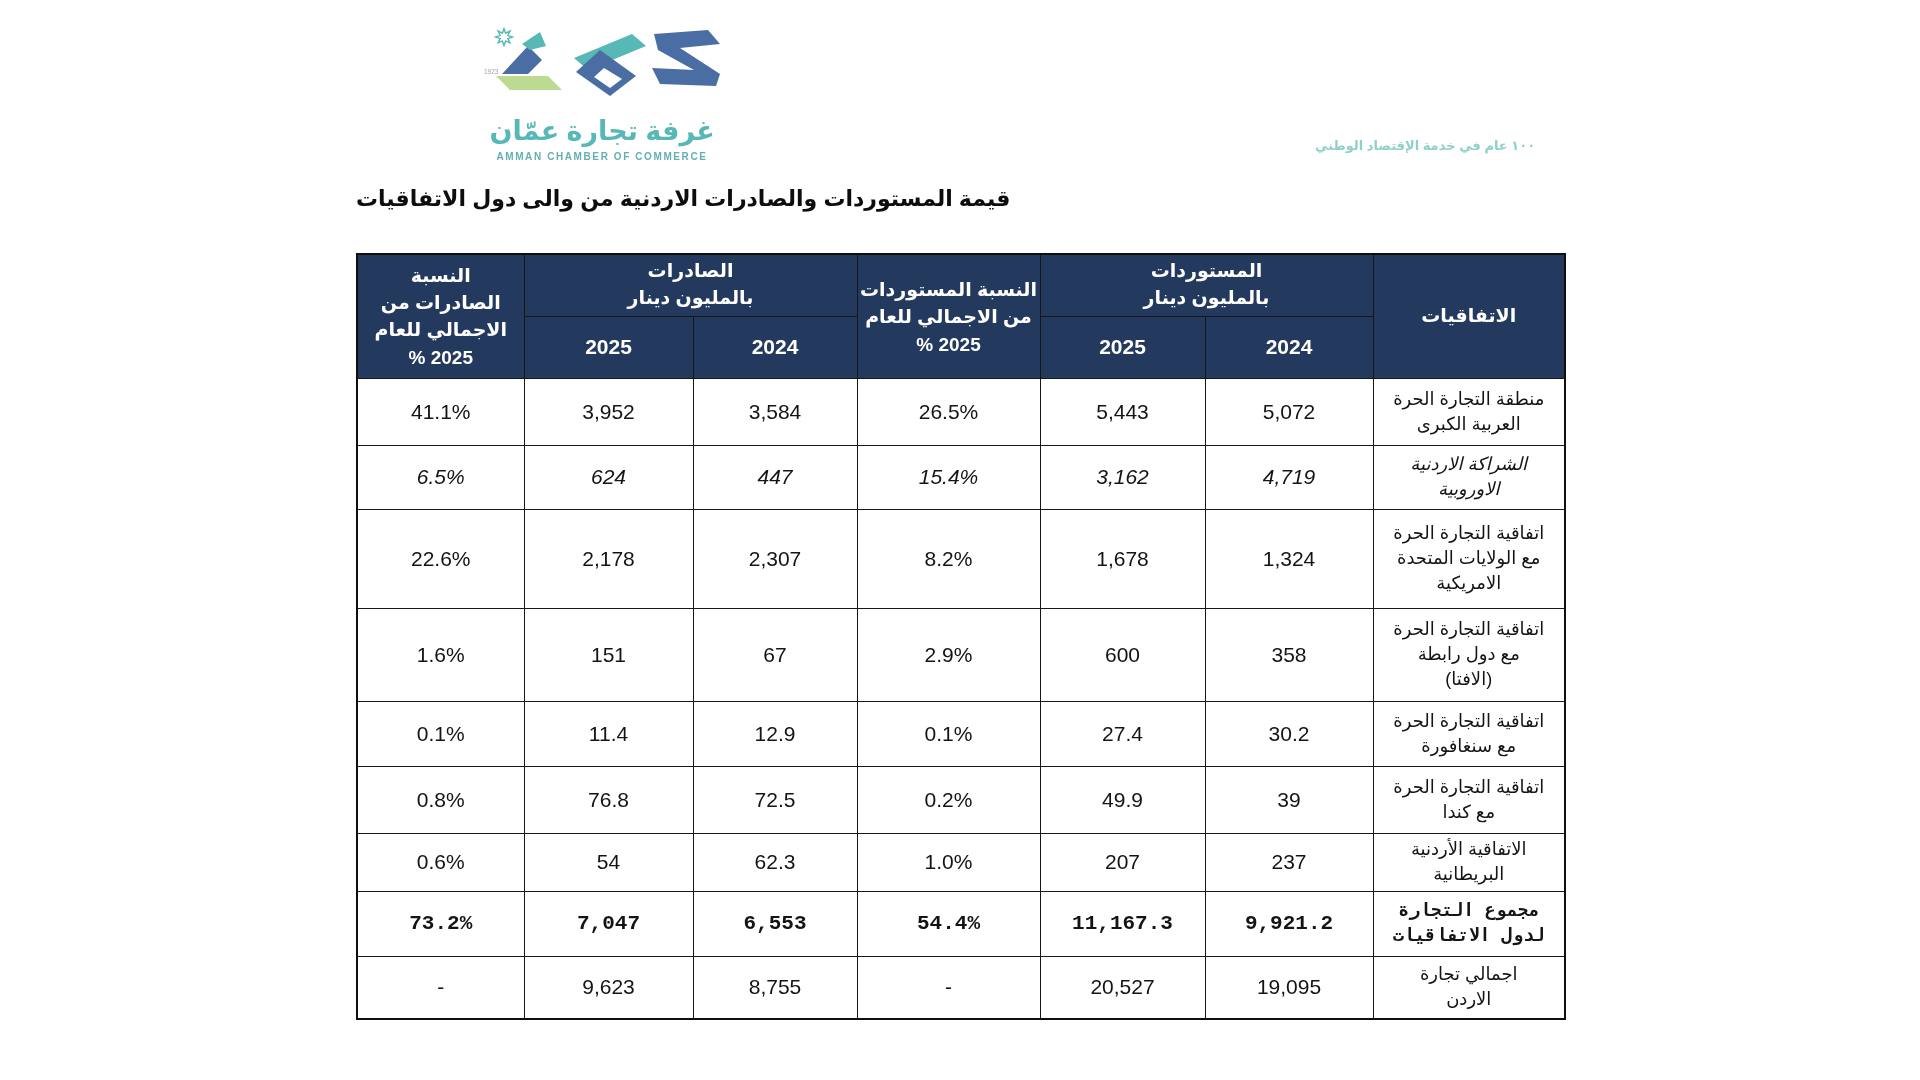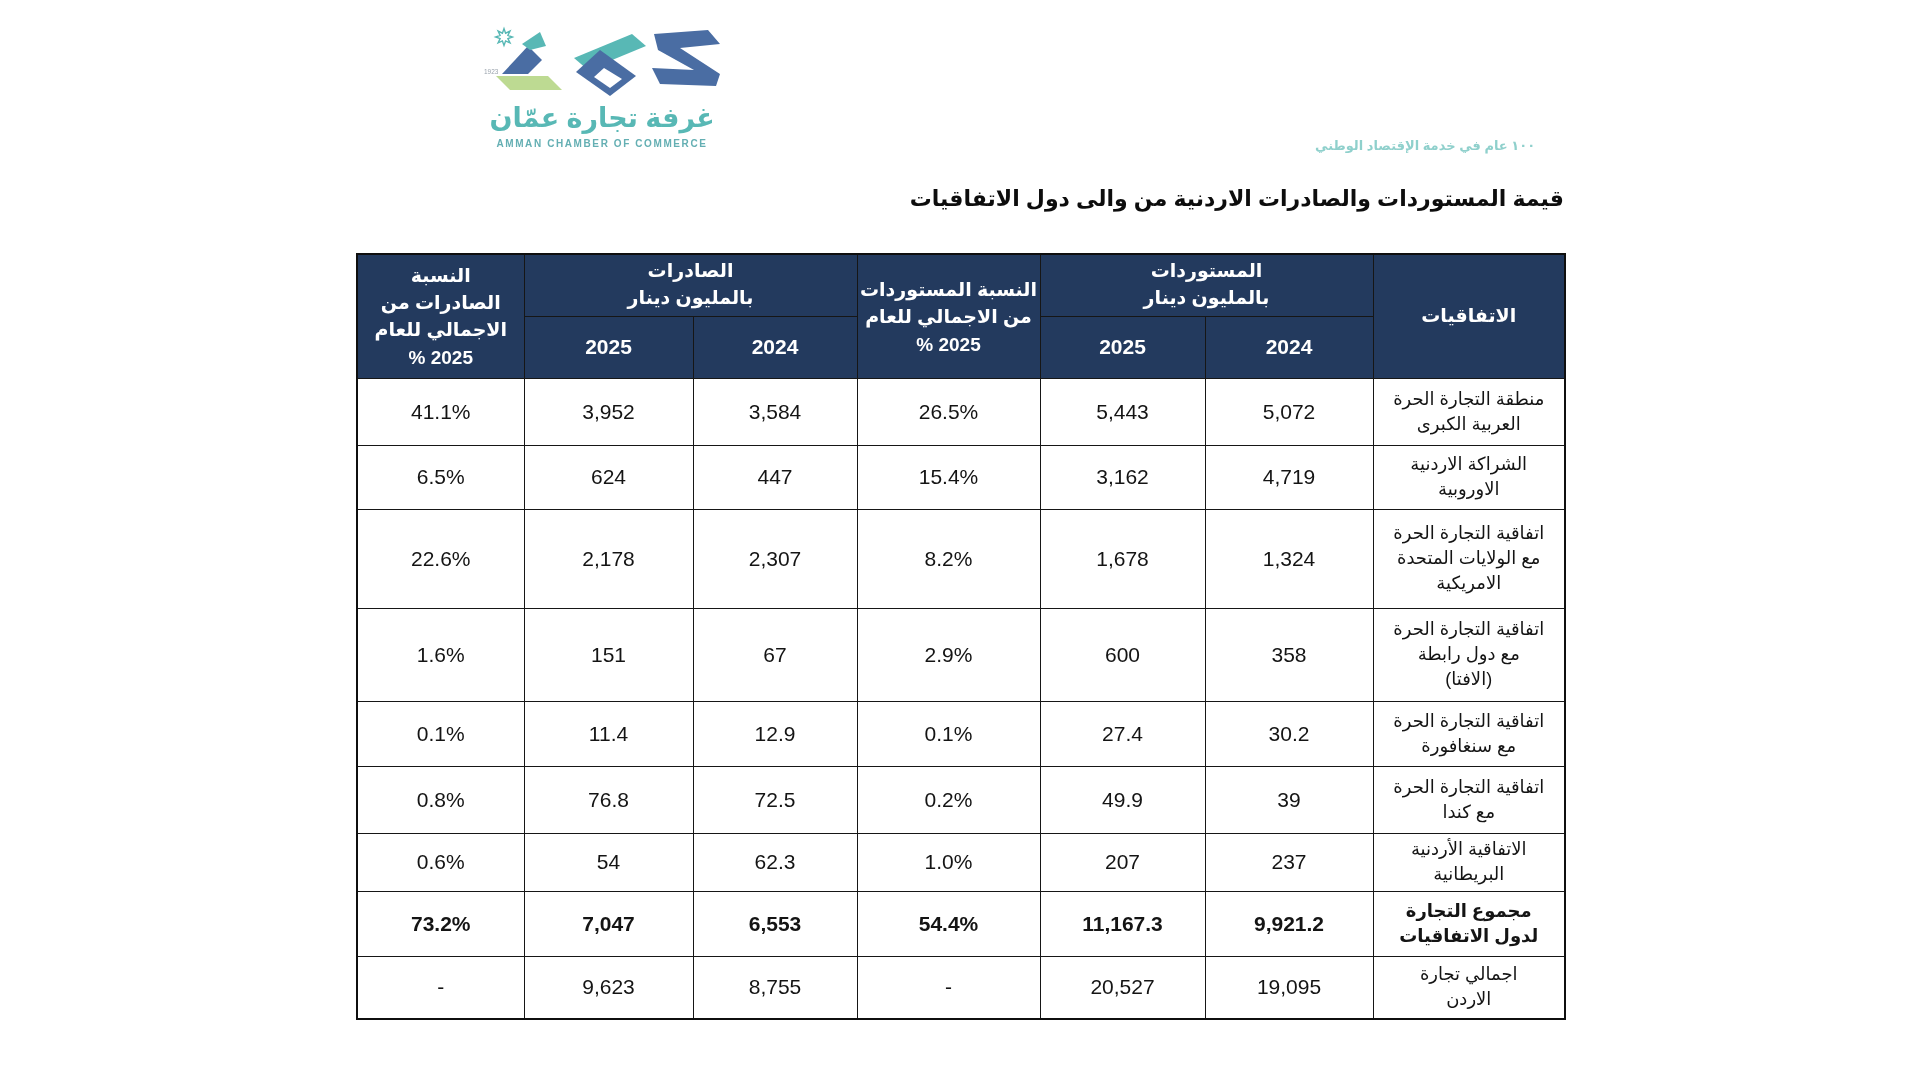--- a/index.html
+++ b/index.html
@@ -4,35 +4,35 @@
 <style>
   *{margin:0;padding:0;box-sizing:border-box}
   html,body{background:#ffffff}
   body{width:1920px;height:1080px;position:relative;overflow:hidden;
        font-family:"Liberation Sans","DejaVu Sans",sans-serif;color:#141414}
   .stage{position:absolute;inset:0;background:#fff}
 
   
   .logo-left{position:absolute;left:476px;top:24px;width:252px;text-align:center}
   .logo-left .mark{display:block;margin:0 auto}
-  .logo-left .name-ar{direction:rtl;color:var(--logo-teal);font-size:27px;font-weight:600;line-height:1.1;margin-top:2px}
+  .logo-left .name-ar{direction:rtl;color:var(--logo-teal);font-size:27px;font-weight:600;line-height:1.1;margin-top:15px}
   .logo-left .name-en{color:#64afb3;font-size:10px;letter-spacing:.16em;font-weight:700;margin-top:4px}
 
   
   .logo-right{position:absolute;left:1315px;top:22px;width:260px;height:170px}
   .badge{position:absolute;left:0;top:0;width:170px;height:135px}
   .badge .diamond{position:absolute;left:52px;top:33px;width:66px;height:66px;background:var(--badge-teal);transform:rotate(45deg)}
   .badge .num{position:absolute;left:0;top:49px;width:170px;text-align:center;color:#fff;font-size:34px;font-weight:700;line-height:1}
   .badge .yrs{position:absolute;left:0;top:86px;width:170px;text-align:center;color:#eafaf8;font-size:7px;letter-spacing:.08em}
   .badge .star8{position:absolute;left:72px;top:4px}
   .tagline{position:absolute;left:0;top:116px;width:260px;text-align:left;direction:rtl;
            color:var(--badge-tagline);font-size:13px;font-weight:600}
 
   
-  .doc-title{position:absolute;left:356px;top:186px;width:1208px;text-align:right;direction:rtl;
+  .doc-title{position:absolute;left:356px;top:186px;width:1208px;text-align:left;direction:rtl;
              font-size:22px;font-weight:700;color:#0d0d0d}
 
   
   .trade-table{position:absolute;left:356px;top:253px;width:1208px;
                border-collapse:collapse;table-layout:fixed;border:2.5px solid #0f0f0f}
   .trade-table th,.trade-table td{border:1.6px solid var(--table-border);
                text-align:center;vertical-align:middle;overflow:hidden}
   .trade-table thead th{background:var(--header-bg);color:var(--header-text);font-weight:600}
   .trade-table thead tr.group-row{height:62px}
   .trade-table thead tr.year-row{height:62px}
@@ -116,21 +116,21 @@
         <tr style="height: 67px;">
           <td>41.1%</td>
           <td>3,952</td>
           <td>3,584</td>
           <td>26.5%</td>
           <td>5,443</td>
           <td>5,072</td>
           <td class="name">منطقة التجارة الحرة
 العربية الكبرى</td>
         </tr>
-        <tr style="height: 64px;">
+        <tr style="height: 64px; font-style: italic;">
           <td>6.5%</td>
           <td>624</td>
           <td>447</td>
           <td>15.4%</td>
           <td>3,162</td>
           <td>4,719</td>
           <td class="name">الشراكة الاردنية
 الاوروبية</td>
         </tr>
         <tr style="height: 99px;">
@@ -178,21 +178,21 @@
         <tr style="height: 58px; padding-left: 36px;">
           <td>0.6%</td>
           <td>54</td>
           <td>62.3</td>
           <td>1.0%</td>
           <td>207</td>
           <td>237</td>
           <td class="name">الاتفاقية الأردنية
 البريطانية</td>
         </tr>
-        <tr class="bold" style="height: 65px;">
+        <tr class="bold" style="height: 65px; font-family: Liberation Mono, monospace;">
           <td>73.2%</td>
           <td>7,047</td>
           <td>6,553</td>
           <td>54.4%</td>
           <td>11,167.3</td>
           <td>9,921.2</td>
           <td class="name">مجموع التجارة
 لدول الاتفاقيات</td>
         </tr>
         <tr style="height: 63px;">

